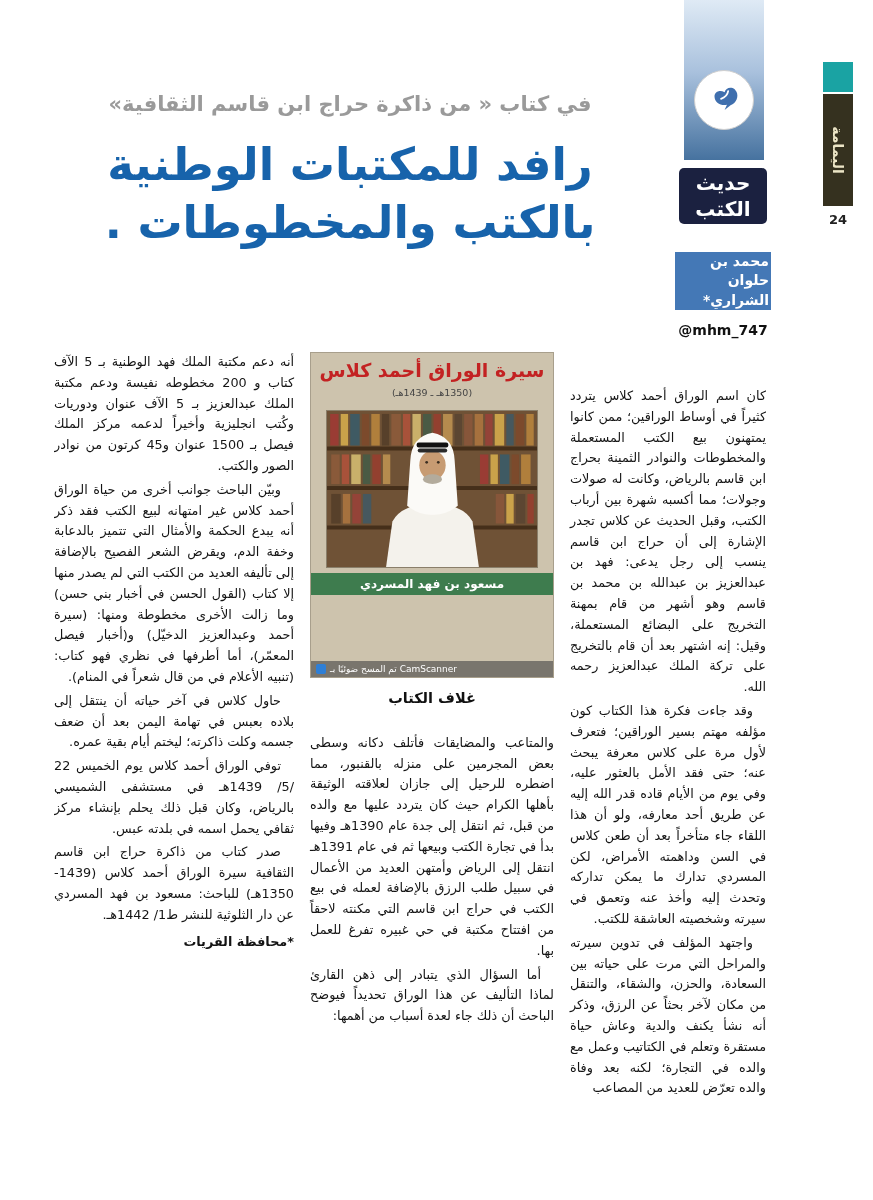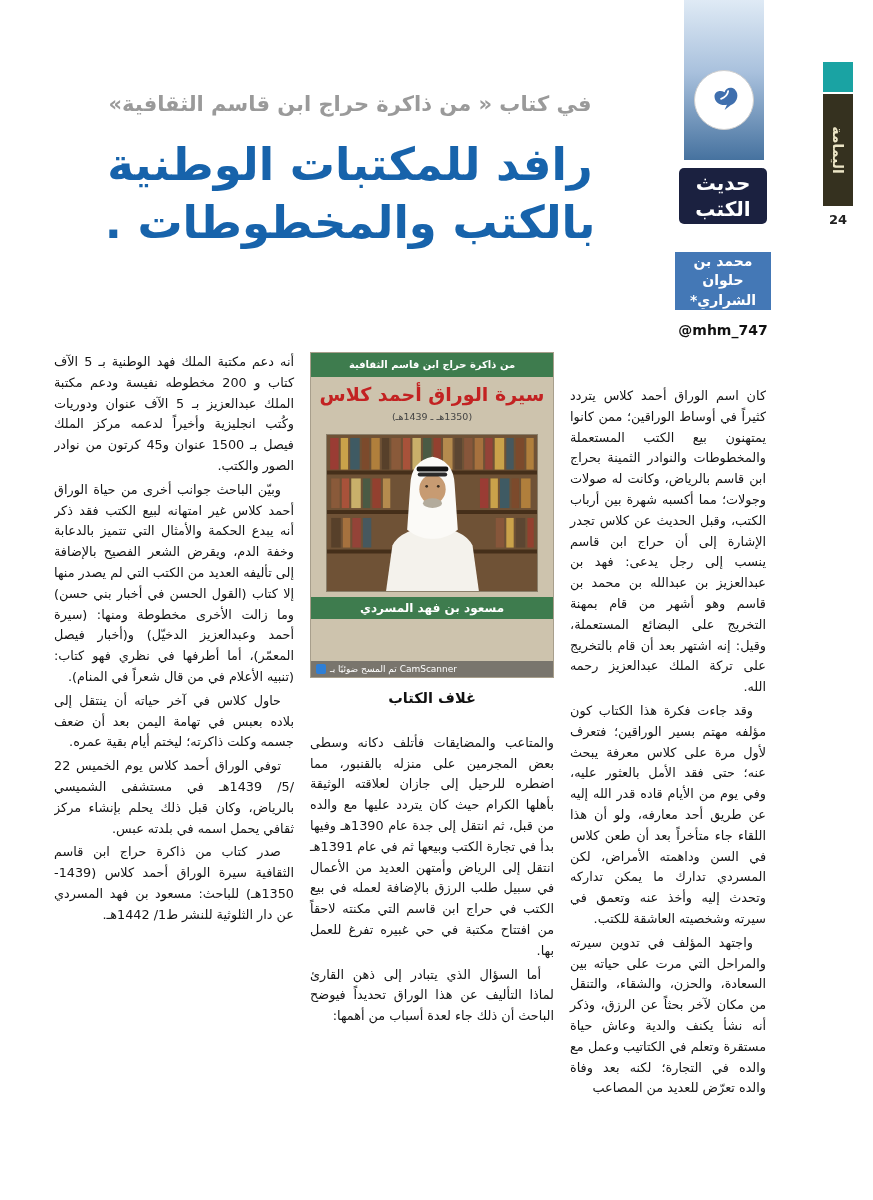--- a/index.html
+++ b/index.html
@@ -24,21 +24,21 @@
     background:linear-gradient(180deg,#dfeaf5 0%,#a9c1dd 45%,#46729f 100%);}
   .logo-circle{position:absolute;top:70px;left:50%;transform:translateX(-50%);
     width:58px;height:58px;border-radius:50%;background:#ffffff;border:1px solid #cfcfcf;
     display:flex;align-items:center;justify-content:center;}
 
   .column-box{position:absolute;top:168px;right:106px;width:88px;height:56px;background:#1b2140;
     border-radius:5px;color:#fff;font-weight:bold;font-size:20px;line-height:1.3;
     display:flex;align-items:center;justify-content:center;text-align:center;}
   .author-box{position:absolute;top:252px;right:102px;width:96px;height:58px;background:#4478b6;
     color:#fff;font-weight:bold;font-size:14px;line-height:1.4;
-    display:flex;align-items:center;justify-content:center;text-align:center;padding:2px;box-sizing:border-box;}
+    display:flex;align-items:center;justify-content:center;text-align:right;padding:2px;box-sizing:border-box;}
   .handle{position:absolute;top:322px;right:102px;width:96px;text-align:center;
     font-size:14px;font-weight:bold;color:#111;direction:ltr;}
 
   
   .kicker{position:absolute;top:92px;left:40px;width:620px;text-align:center;
     color:#9a9a9a;font-weight:bold;font-size:21px;}
   .headline{position:absolute;top:136px;left:30px;width:640px;margin:0;text-align:center;
     color:#1763ab;font-weight:bold;font-size:45px;line-height:1.28;}
   .headline .hl{display:block;}
 
@@ -115,21 +115,20 @@
 
     <div class="col col-r">
       <p class="first">كان اسم الوراق أحمد كلاس يتردد كثيراً في أوساط الوراقين؛ ممن كانوا يمتهنون بيع الكتب المستعملة والمخطوطات والنوادر الثمينة بحراج ابن قاسم بالرياض، وكانت له صولات وجولات؛ مما أكسبه شهرة بين أرباب الكتب، وقبل الحديث عن كلاس تجدر الإشارة إلى أن حراج ابن قاسم ينسب إلى رجل يدعى: فهد بن عبدالعزيز بن عبدالله بن محمد بن قاسم وهو أشهر من قام بمهنة التخريج على البضائع المستعملة، وقيل: إنه اشتهر بعد أن قام بالتخريج على تركة الملك عبدالعزيز رحمه الله.</p>
       <p>وقد جاءت فكرة هذا الكتاب كون مؤلفه مهتم بسير الوراقين؛ فتعرف لأول مرة على كلاس معرفة يبحث عنه؛ حتى فقد الأمل بالعثور عليه، وفي يوم من الأيام قاده قدر الله إليه عن طريق أحد معارفه، ولو أن هذا اللقاء جاء متأخراً بعد أن طعن كلاس في السن وداهمته الأمراض، لكن المسردي تدارك ما يمكن تداركه وتحدث إليه وأخذ عنه وتعمق في سيرته وشخصيته العاشقة للكتب.</p>
       <p>واجتهد المؤلف في تدوين سيرته والمراحل التي مرت على حياته بين السعادة، والحزن، والشقاء، والتنقل من مكان لآخر بحثاً عن الرزق، وذكر أنه نشأ يكنف والدية وعاش حياة مستقرة وتعلم في الكتاتيب وعمل مع والده في التجارة؛ لكنه بعد وفاة والده تعرّض للعديد من المصاعب</p>
     </div>
 
     <div class="col col-m">
       <figure class="cover-fig">
         <div class="cover">
-          <div class="cover-series">من ذاكرة حراج ابن قاسم الثقافية</div>
           <div class="cover-title">سيرة الوراق أحمد كلاس</div>
           <div class="cover-dates">(1350هـ ـ 1439هـ)</div>
           <div class="cover-photo">
             <svg viewBox="0 0 200 158" preserveAspectRatio="none" aria-hidden="true">
               <rect width="200" height="158" fill="#6f5236"></rect>
 
               <g>
                 <rect x="3" y="3" width="8" height="32" fill="#9a3c34"></rect>
                 <rect x="13" y="3" width="7" height="32" fill="#caa24a"></rect>
                 <rect x="22" y="3" width="9" height="32" fill="#3f5a63"></rect>
@@ -200,16 +199,17 @@
       <p class="first">والمتاعب والمضايقات فأتلف دكانه وسطى بعض المجرمين على منزله بالقنبور، مما اضطره للرحيل إلى جازان لعلاقته الوثيقة بأهلها الكرام حيث كان يتردد عليها مع والده من قبل، ثم انتقل إلى جدة عام 1390هـ وفيها بدأ في تجارة الكتب وبيعها ثم في عام 1391هـ انتقل إلى الرياض وأمتهن العديد من الأعمال في سبيل طلب الرزق بالإضافة لعمله في بيع الكتب في حراج ابن قاسم التي مكنته لاحقاً من افتتاح مكتبة في حي غبيره تفرغ للعمل بها.</p>
       <p>أما السؤال الذي يتبادر إلى ذهن القارئ لماذا التأليف عن هذا الوراق تحديداً فيوضح الباحث أن ذلك جاء لعدة أسباب من أهمها:</p>
     </div>
 
     <div class="col col-l">
       <p class="first">أنه دعم مكتبة الملك فهد الوطنية بـ 5 الآف كتاب و 200 مخطوطه نفيسة ودعم مكتبة الملك عبدالعزيز بـ 5 الآف عنوان ودوريات وكُتب انجليزية وأخيراً لدعمه مركز الملك فيصل بـ 1500 عنوان و45 كرتون من نوادر الصور والكتب.</p>
       <p>وبيّن الباحث جوانب أخرى من حياة الوراق أحمد كلاس غير امتهانه لبيع الكتب فقد ذكر أنه يبدع الحكمة والأمثال التي تتميز بالدعابة وخفة الدم، ويقرض الشعر الفصيح بالإضافة إلى تأليفه العديد من الكتب التي لم يصدر منها إلا كتاب (القول الحسن في أخبار بني حسن) وما زالت الأخرى مخطوطة ومنها: (سيرة أحمد وعبدالعزيز الدخيّل) و(أخبار فيصل المعمّر)، أما أطرفها في نظري فهو كتاب: (تنبيه الأعلام في من قال شعراً في المنام).</p>
       <p>حاول كلاس في آخر حياته أن ينتقل إلى بلاده بعبس في تهامة اليمن بعد أن ضعف جسمه وكلت ذاكرته؛ ليختم أيام بقية عمره.</p>
       <p>توفي الوراق أحمد كلاس يوم الخميس 22 /5/ 1439هـ في مستشفى الشميسي بالرياض، وكان قبل ذلك يحلم بإنشاء مركز ثقافي يحمل اسمه في بلدته عبس.</p>
       <p>صدر كتاب من ذاكرة حراج ابن قاسم الثقافية سيرة الوراق أحمد كلاس (1439-1350هـ) للباحث: مسعود بن فهد المسردي عن دار الثلوثية للنشر ط1/ 1442هـ.</p>
+      <p class="footnote">*محافظة القريات</p>
     </div>
 
   </div>
 </div>
 
 </body></html>

